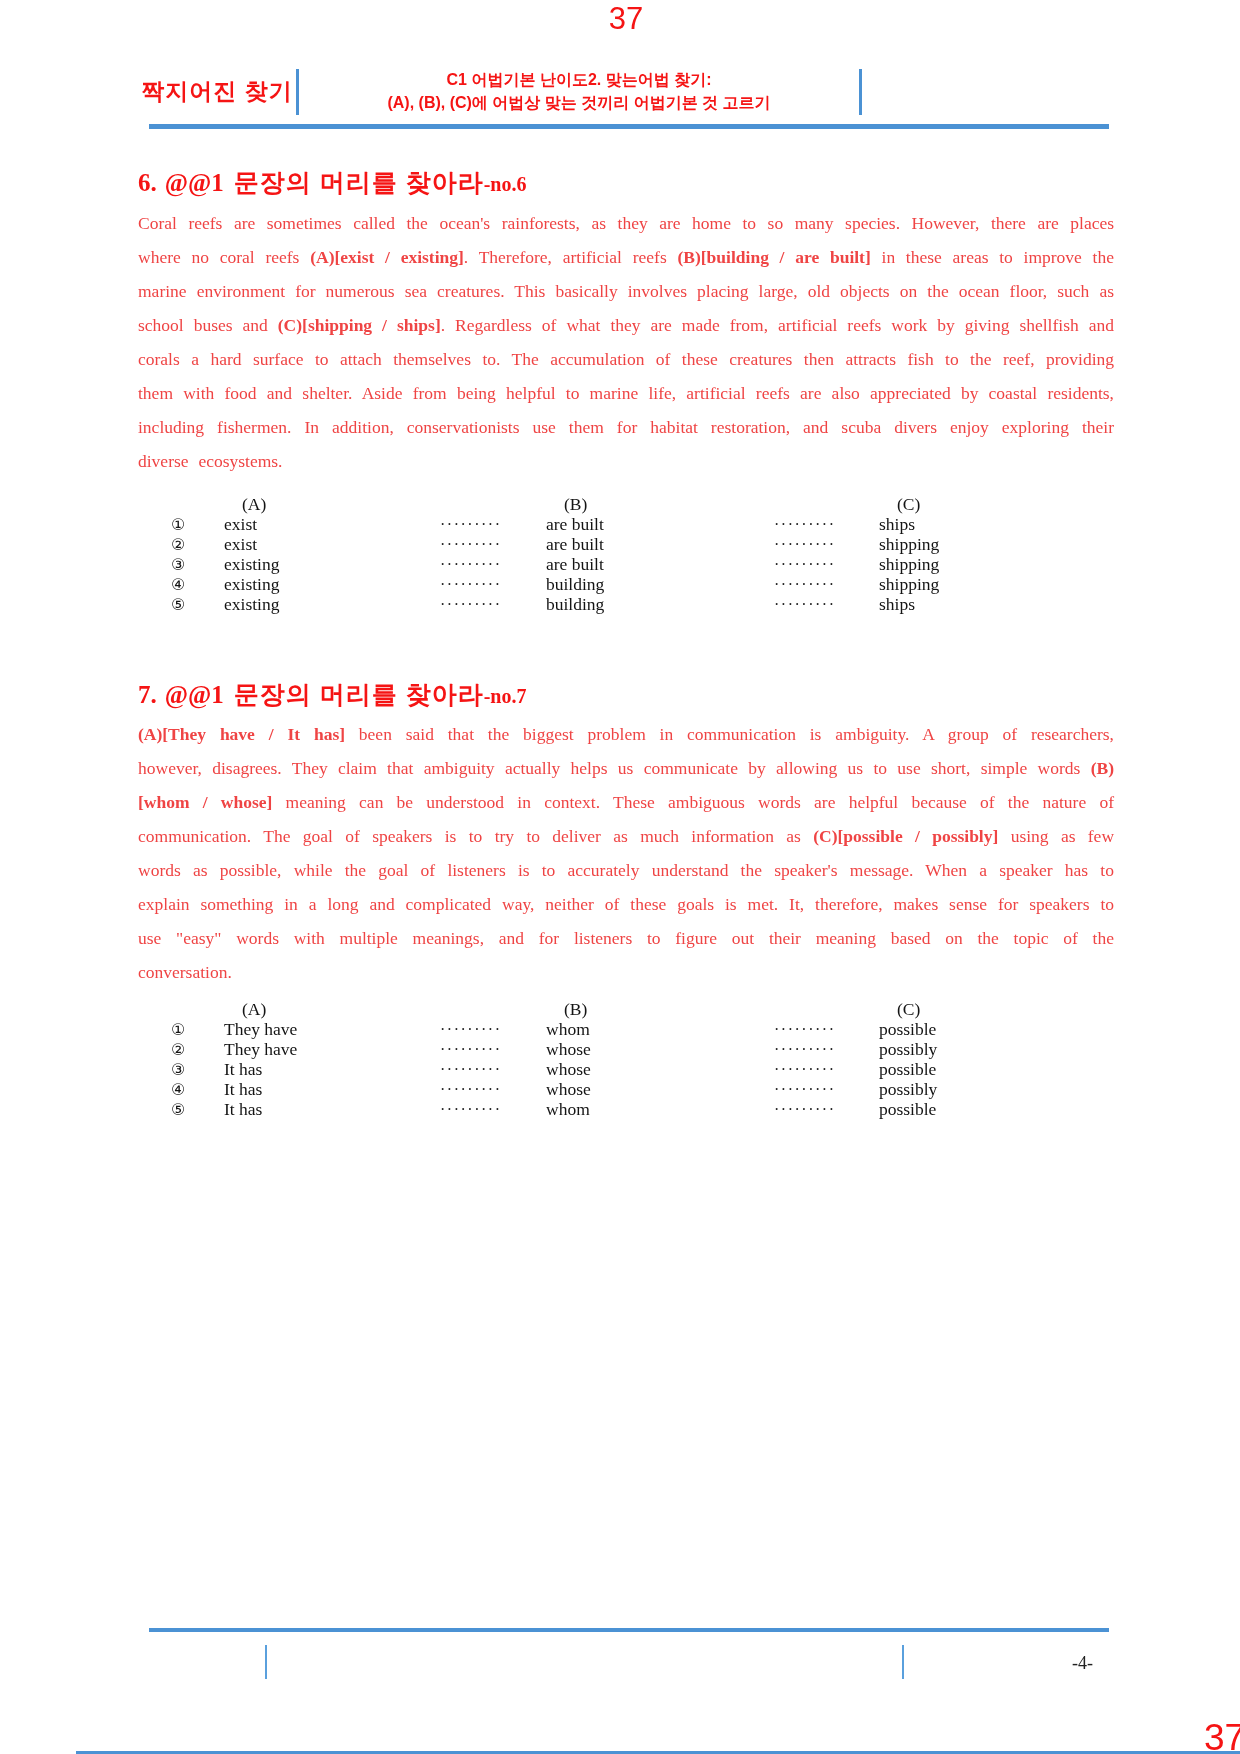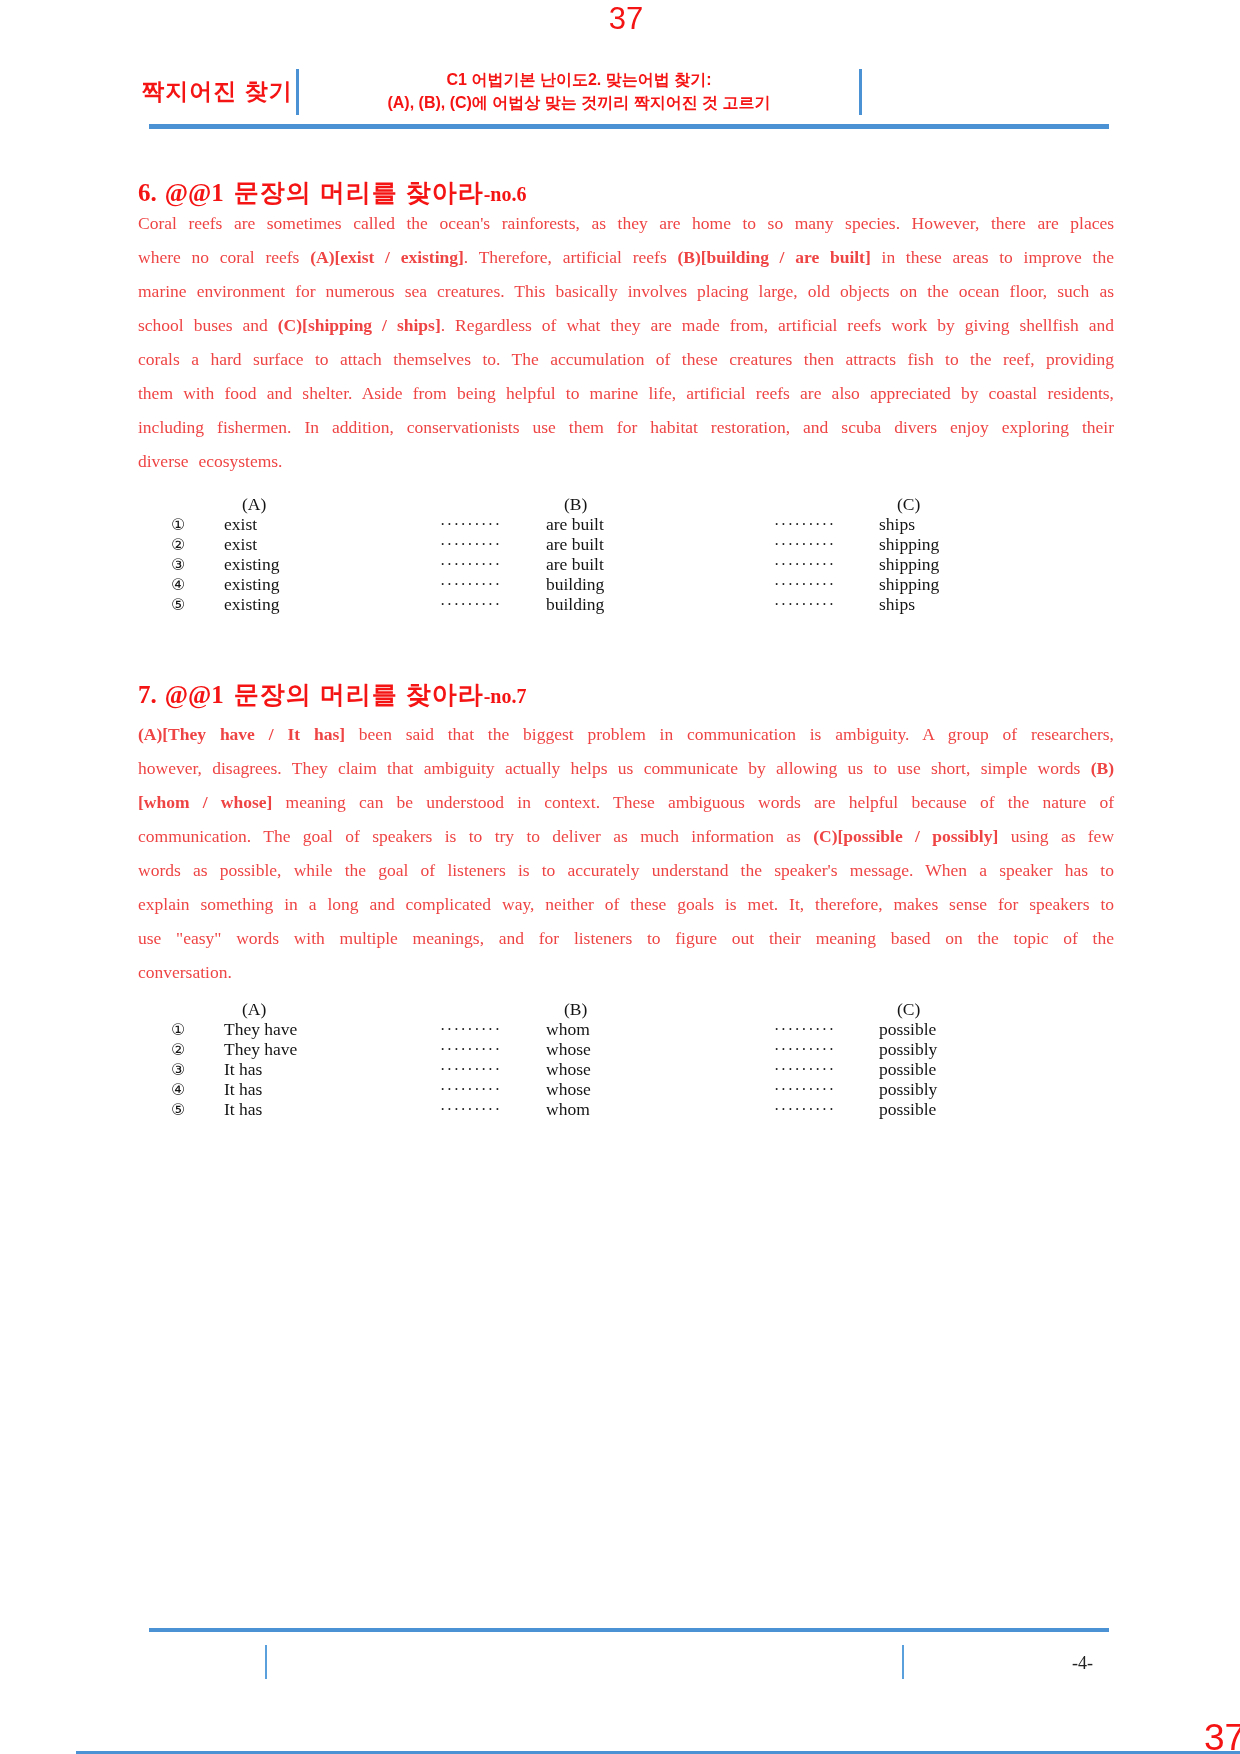--- a/index.html
+++ b/index.html
@@ -15,21 +15,21 @@
   .hdr-left{width:158px;display:flex;align-items:center;justify-content:center;
             font-family:"Liberation Sans",sans-serif;font-weight:bold;font-size:23px;color:#f51414;letter-spacing:1px;}
   .vbar{width:3px;background:#4b92d4;height:46px;margin-top:5px;}
   .hdr-center{width:560px;display:flex;flex-direction:column;justify-content:center;text-align:center;
               font-family:"Liberation Sans",sans-serif;font-weight:bold;color:#f51414;}
   .hdr-line{font-size:16px;line-height:23px;}
   .top-rule{position:absolute;top:124px;left:143px;width:960px;height:5px;background:#4b92d4;}
 
   
   .q-title{position:absolute;left:132px;white-space:nowrap;color:#f51414;font-weight:bold;}
-  #q6-title{top:176px;}
+  #q6-title{top:166px;}
   #q7-title{top:678px;}
   .q-num,.q-code{font-family:"Liberation Serif",serif;font-size:25px;}
   .q-code{margin-left:8px;}
   .q-kor{font-family:"Liberation Sans",sans-serif;font-size:25px;margin-left:10px;letter-spacing:1px;}
   .q-suffix{font-family:"Liberation Serif",serif;font-size:20px;}
 
   
   .passage{position:absolute;left:132px;width:976px;font-size:17.5px;line-height:34px;
            text-align:justify;word-spacing:5.5px;color:#ef4444;}
   #q6-para{top:206px;}
@@ -61,21 +61,21 @@
 
 <div class="page">
 
   <div class="top-num">37</div>
 
   <div class="hdr">
     <div class="hdr-left">짝지어진 찾기</div>
     <div class="vbar"></div>
     <div class="hdr-center">
       <div class="hdr-line">C1  어법기본  난이도2.  맞는어법  찾기:</div>
-      <div class="hdr-line">(A),  (B),  (C)에  어법상  맞는  것끼리  짝지어진  것  고르기</div>
+      <div class="hdr-line">(A),  (B),  (C)에  어법상  맞는  것끼리  어법기본  것  고르기</div>
     </div>
     <div class="vbar"></div>
   </div>
   <div class="top-rule"></div>
 
   <div class="q-title" id="q6-title">
     <span class="q-num">6.</span><span class="q-code">@@1</span><span class="q-kor">문장의  머리를  찾아라</span><span class="q-suffix">-no.6</span>
   </div>
 
   <div class="passage" id="q6-para"><span>Coral reefs are sometimes called the ocean's rainforests, as they are home to so many species. However, there are places where no coral reefs </span><span class="b">(A)[exist / existing]</span><span>. Therefore, artificial reefs </span><span class="b">(B)[building / are built]</span><span> in these areas to improve the marine environment for numerous sea creatures. This basically involves placing large, old objects on the ocean floor, such as school buses and </span><span class="b">(C)[shipping / ships]</span><span>. Regardless of what they are made from, artificial reefs work by giving shellfish and corals a hard surface to attach themselves to. The accumulation of these creatures then attracts fish to the reef, providing them with food and shelter. Aside from being helpful to marine life, artificial reefs are also appreciated by coastal residents, including fishermen. In addition, conservationists use them for habitat restoration, and scuba divers enjoy exploring their diverse ecosystems.</span></div>

